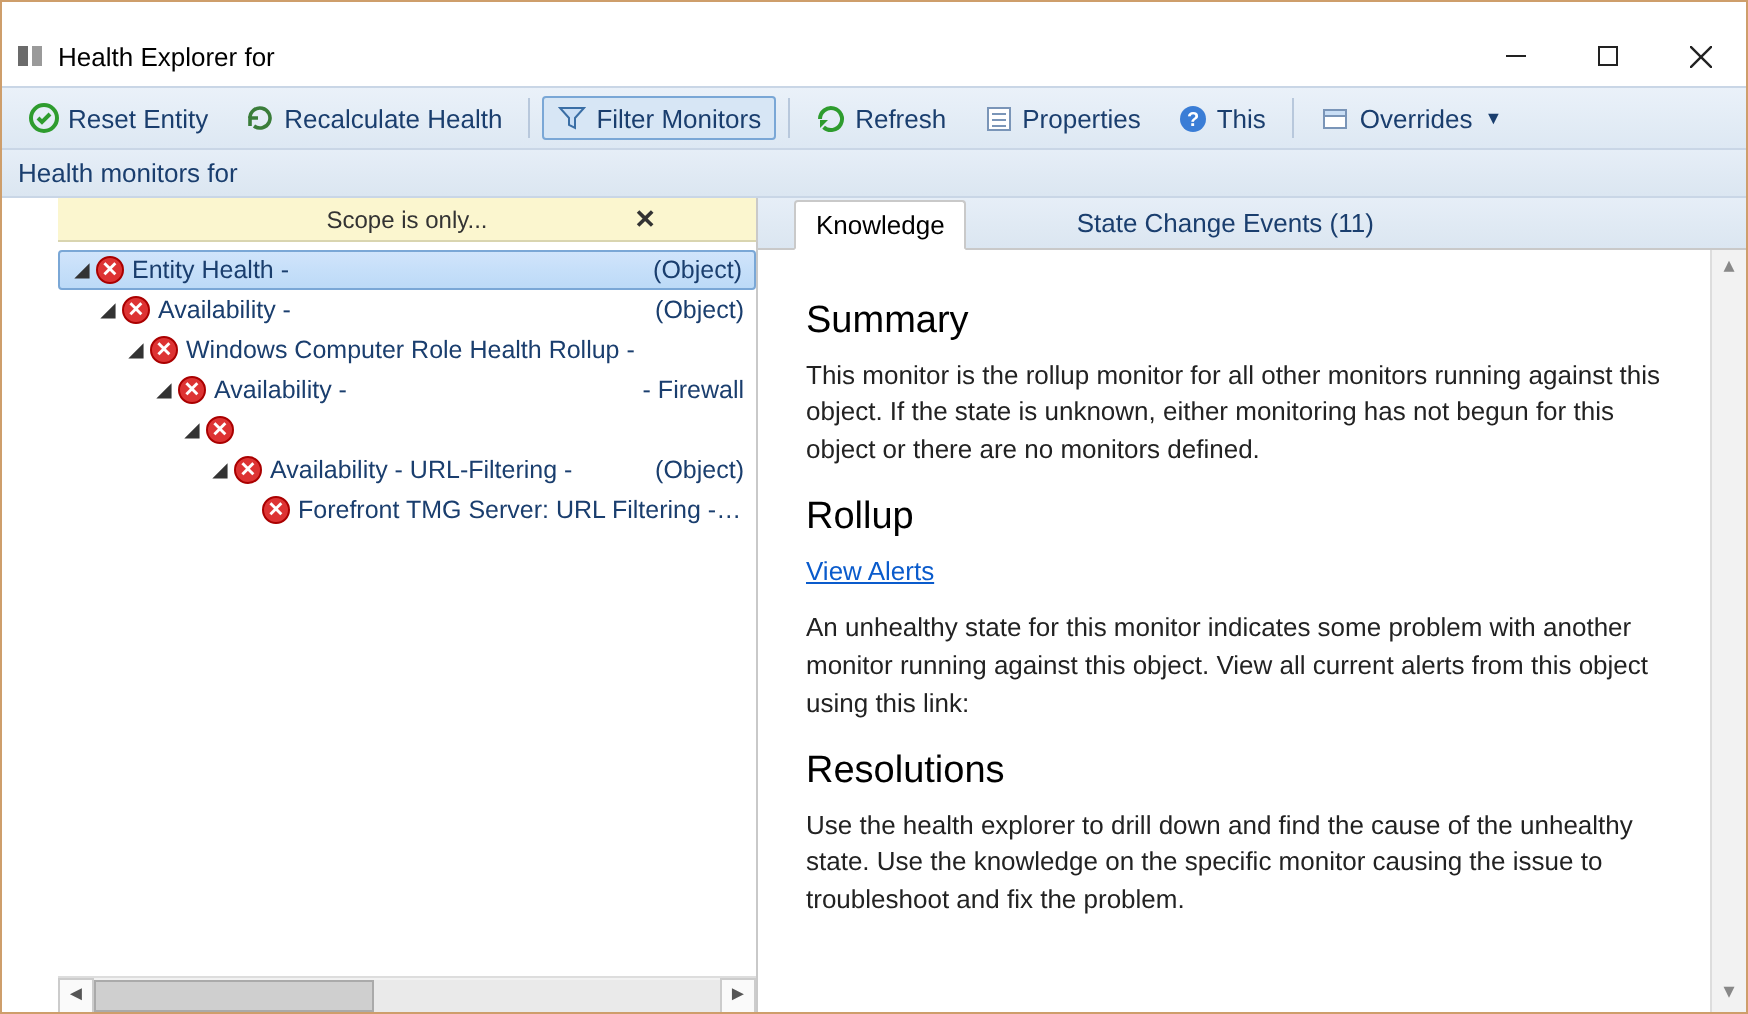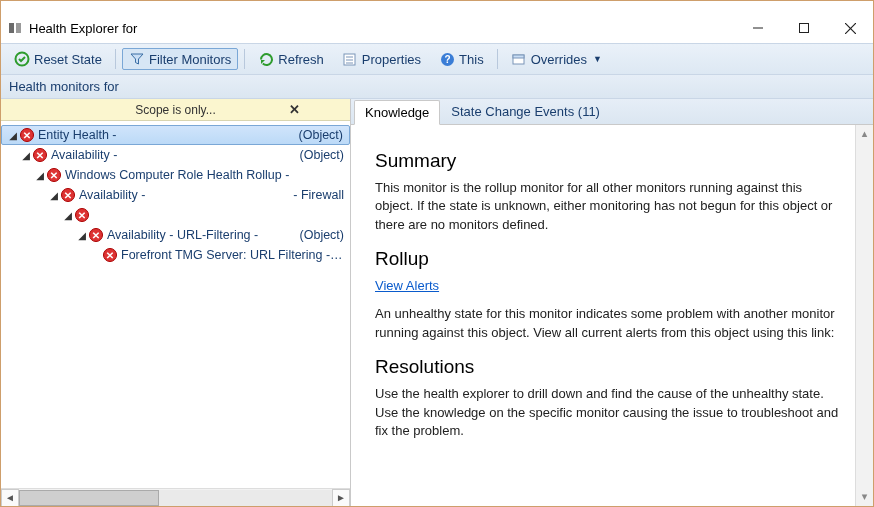--- a/index.html
+++ b/index.html
@@ -69,21 +69,21 @@
   .ticon { width:16px;height:16px;display:inline-flex;align-items:center;justify-content:center; }
   
   .subheader {
     background: linear-gradient(#e6eef7,#dbe6f1);
     padding: 4px 8px;
     font-size:13px;
     color:#1a3e6e;
     border-bottom:1px solid #c9d6e6;
   }
   
-  .main { flex:1; display:flex; min-height:0; }
+  .main { flex:1; display:flex; min-height:0;margin-left:28px; }
   .leftpane {
     width: 350px;
     border-right:1px solid #c9c9c9;
     display:flex;flex-direction:column;
     min-height:0;
   }
   .scopebar {
     background:#fbf6cf;
     border-bottom:1px solid #d9d5b0;
     height:22px;
@@ -134,22 +134,23 @@
     color:#555;font-size:10px;border:1px solid #ccc;background:#fafafa;
   }
   .hscroll .track { flex:1;height:16px;background:#eaeaea;position:relative;margin:0 0; }
   .hscroll .thumb { position:absolute;left:0;top:0;height:16px;width:140px;background:#cfcfcf;border:1px solid #aaa; }
   
   .rightpane { flex:1; display:flex;flex-direction:column; min-height:0; }
   .tabs {
     display:flex;align-items:flex-end;
     background: linear-gradient(#e6eef7,#dbe6f1);
     height:26px;
-    padding-left:3px;
+    padding-left:18px;
     border-bottom:1px solid #c9c9c9;
+    gap:44px;
   }
   .tab {
     padding:4px 10px;
     font-size:13px;
     color:#1a3e6e;
     border:1px solid transparent;
   }
   .tab.active {
     background:#fff;
     border:1px solid #c9c9c9;
@@ -208,21 +209,30 @@
 </div>
 
 <div class="toolbar">
   <div class="tbtn">
     <span class="ticon">
         <svg width="16" height="16">
           <circle cx="8" cy="8" r="6.5" fill="none" stroke="#2e9c2e" stroke-width="2"></circle>
           <path d="M5 8 l2 2 l4 -4" fill="none" stroke="#2e9c2e" stroke-width="2"></path>
         </svg>
       </span>
-    <span>Reset State</span>
+    <span>Reset Entity</span>
+  </div>
+  <div class="tbtn">
+    <span class="ticon">
+        <svg width="16" height="16">
+          <path d="M3 8 a5 5 0 1 1 2 4" fill="none" stroke="#3a7d3a" stroke-width="1.8"></path>
+          <path d="M3 12 l0 -4 l4 0" fill="none" stroke="#3a7d3a" stroke-width="1.8"></path>
+        </svg>
+      </span>
+    <span>Recalculate Health</span>
   </div>
   <div class="tsep"></div>
   <div class="tbtn selected">
     <span class="ticon">
         <svg width="14" height="14">
           <path d="M1 2 h12 l-4.5 5 v5 l-3 -1.5 v-3.5 z" fill="#c9def5" stroke="#3a6ea5" stroke-width="1"></path>
         </svg>
       </span>
     <span>Filter Monitors</span>
   </div>

